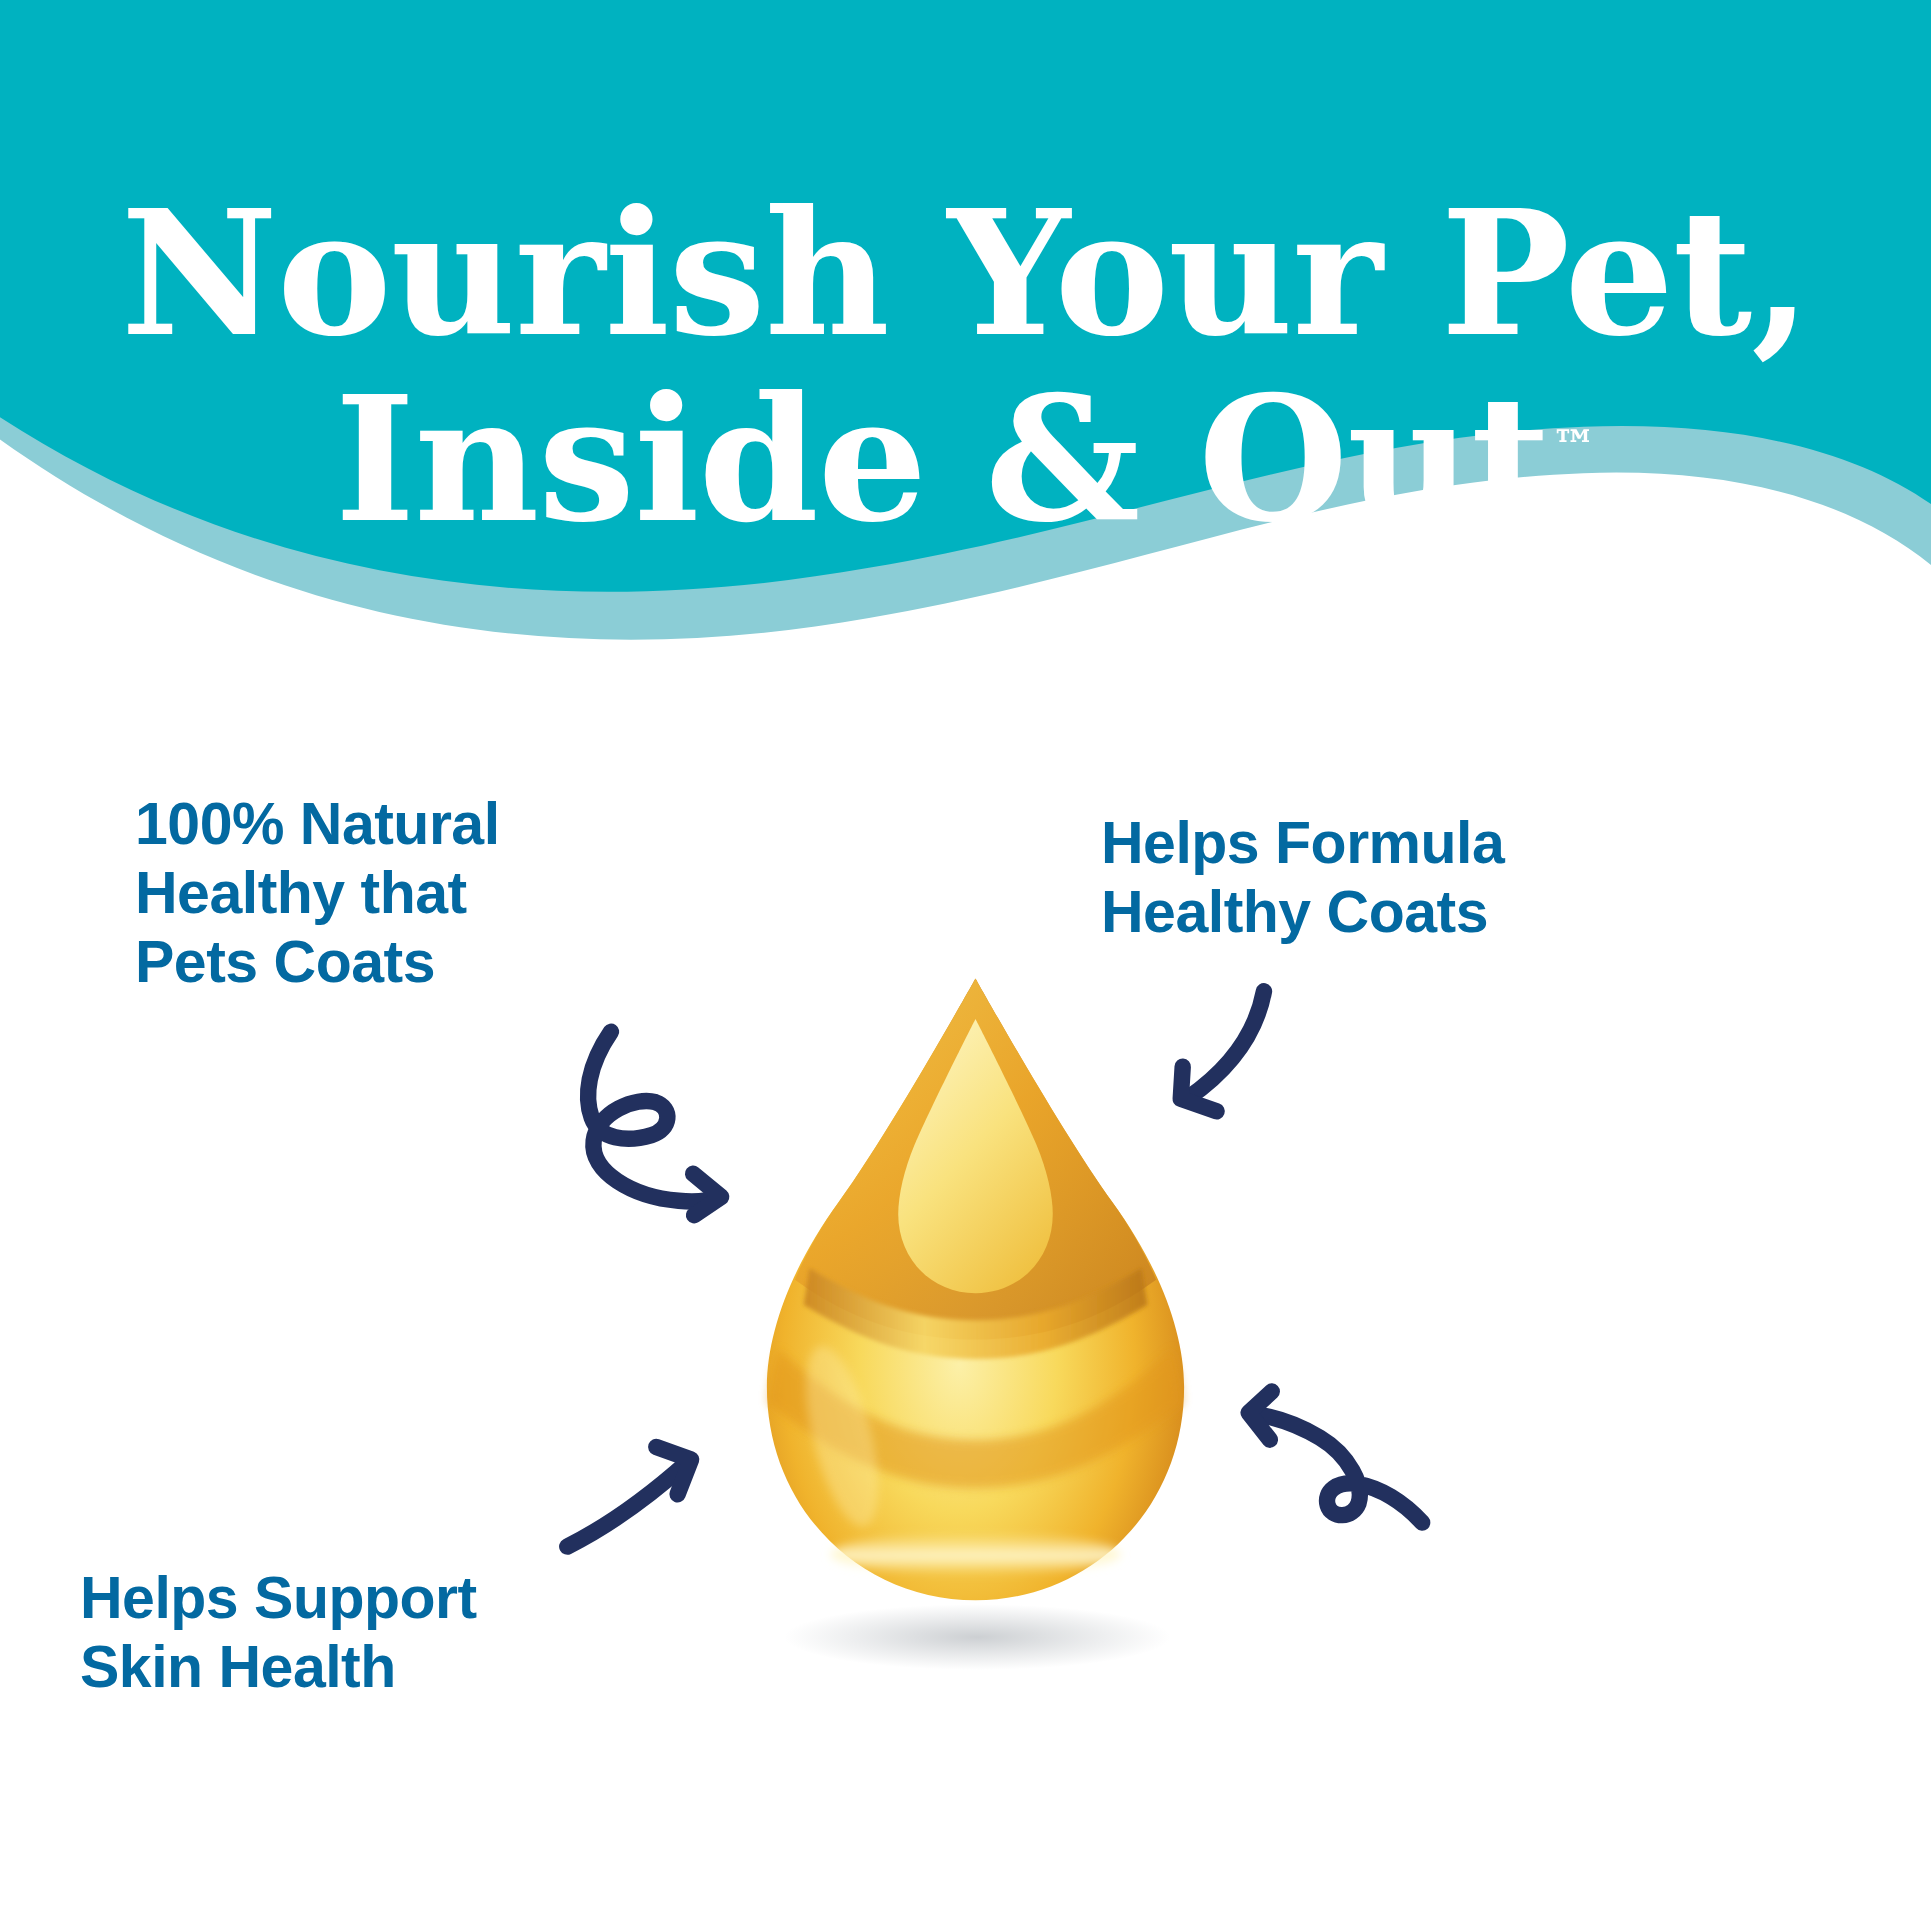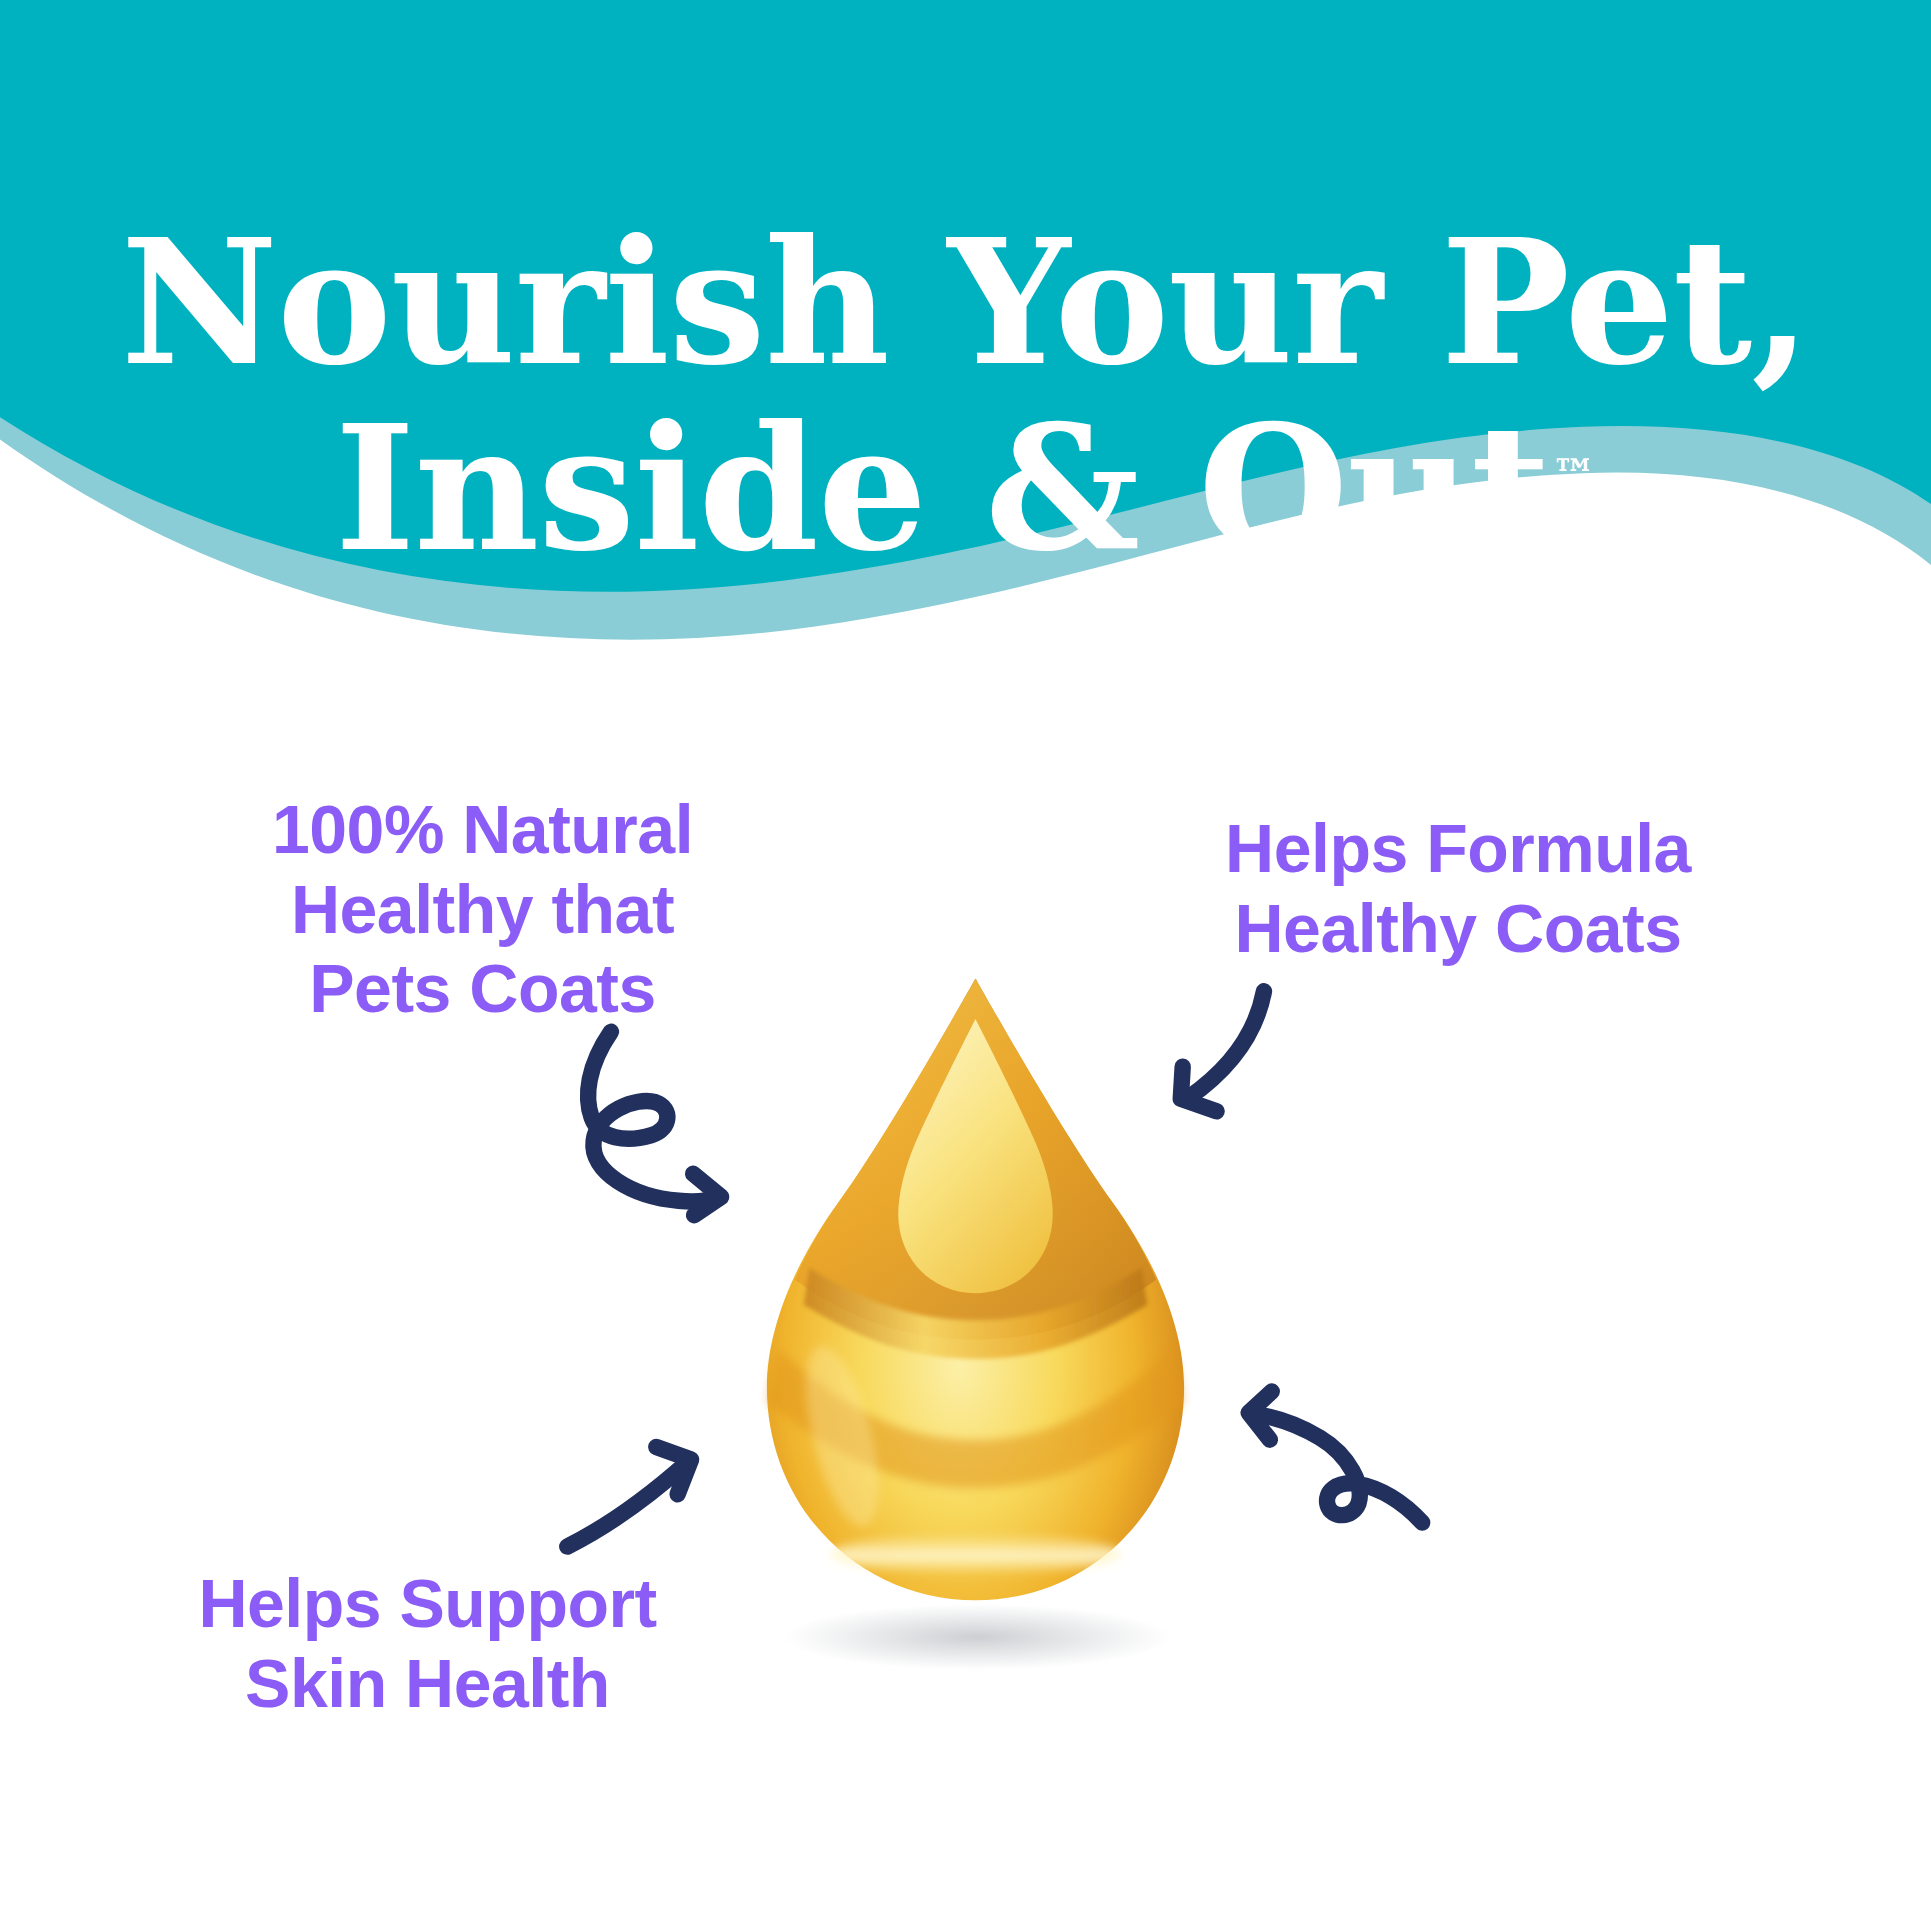--- a/index.html
+++ b/index.html
@@ -26,21 +26,21 @@
   #header-waves {
     position: absolute;
     left: 0; top: 0;
     width: 1931px;
     height: 676px;
     display: block;
   }
   #header-title {
     position: absolute;
     left: 0;
-    top: 95px;
+    top: 66px;
     width: 1931px;
     text-align: center;
     color: #ffffff;
     font-family: "DejaVu Serif", "Liberation Serif", serif;
     font-weight: 700;
     font-size: 172px;
     line-height: 1.08;
     letter-spacing: -1px;
     z-index: 3;
   }
@@ -48,26 +48,26 @@
   #header-title .tm {
     font-size: 0.26em;
     vertical-align: super;
     letter-spacing: 0;
     margin-left: 1.9px;
   }
 
   
   .feature-label {
     position: absolute;
-    color: #8b5cf6;
+    color: #0369a1;
     font-family: "Liberation Sans", sans-serif;
     font-weight: 700;
-    font-size: 68px;
+    font-size: 59px;
     line-height: 1.17;
-    text-align: center;
+    text-align: left;
     letter-spacing: -0.5px;
     z-index: 5;
   }
   .feature-label .fline { display: block; white-space: nowrap; }
 
   #label-natural   { left: 135px;  top: 790px;  width: 695px; }
   #label-coats     { left: 1101px; top: 809px;  width: 714px; }
   #label-skin      { left: 80px;   top: 1564px; width: 695px; }
   #label-immune    { left: 1159px; top: 1545px; width: 753px; }
 

